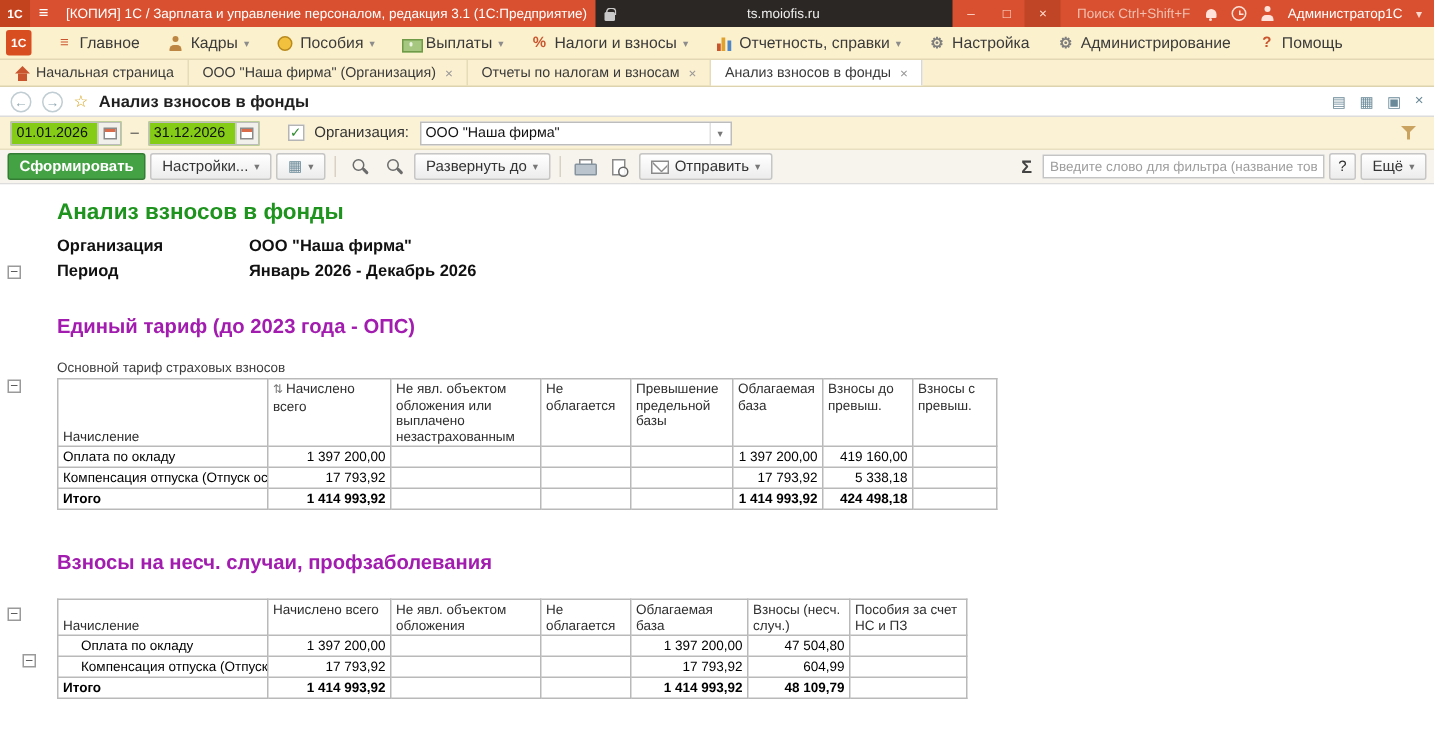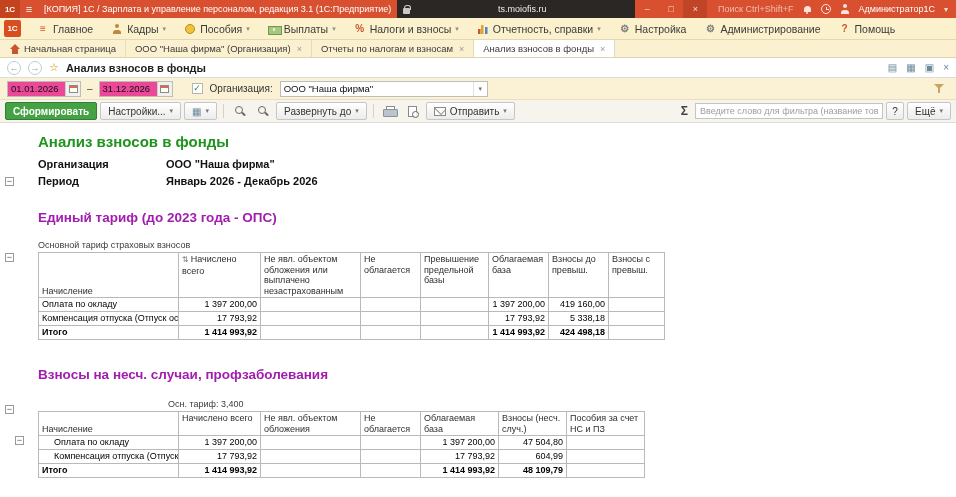--- a/index.html
+++ b/index.html
@@ -66,21 +66,21 @@
   
   .formbar { height:20px; background:#fff; border-bottom:1px solid #dcdcdc; display:flex; align-items:center; padding:0 7px; gap:7px; }
   .nav-circle { width:14px; height:14px; border-radius:50%; border:1px solid #c0cdd2; color:#8fa7b0; display:flex; align-items:center; justify-content:center; font-size:9px; cursor:pointer; flex:none; }
   .star { color:#d4a017; font-size:11px; cursor:pointer; }
   .form-title { font-weight:bold; font-size:11px; color:#1f1f1f; }
   .fb-right { margin-left:auto; display:flex; align-items:center; gap:9px; color:#6b8a99; font-size:10px; }
   .fbi { cursor:pointer; }
 
   
   .filterbar { height:22px; background:#fbf2d5; border-bottom:1px solid #e8dfc0; display:flex; align-items:center; padding:0 7px; gap:5px; }
-  .datebox { width:74px; height:16px; background:#ec4899; border:1px solid #bdbdbd; display:flex; align-items:center; cursor:text; }
+  .datebox { width:74px; height:16px; background:#84cc16; border:1px solid #bdbdbd; display:flex; align-items:center; cursor:text; }
   .datetext { flex:1; font-size:9.5px; padding-left:3px; color:#111; }
   .cal-btn { width:15px; height:100%; border-left:1px solid #cfcfcf; background:#f2f0ea; display:flex; align-items:center; justify-content:center; cursor:pointer; }
   .icon-cal { display:block; width:9px; height:8px; border:1px solid #8a8a8a; background:linear-gradient(#d96a4a 0 2px,#fff 2px); }
   .dash { font-size:10px; color:#444; margin:0 1px; }
   .cbx { width:11px; height:11px; background:#fff; border:1px solid #b5b5b5; display:flex; align-items:center; justify-content:center; margin-left:14px; cursor:pointer; }
   .cbx .check { color:#2e8b2e; font-size:9px; line-height:9px; }
   .flabel { font-size:10px; color:#333; margin:0 2px; }
   .combo { width:208px; height:16px; background:#fff; border:1px solid #bdbdbd; display:flex; align-items:center; cursor:pointer; }
   .combo-val { flex:1; font-size:9.5px; padding-left:3px; color:#111; white-space:nowrap; overflow:hidden; }
   .combo-btn { width:14px; height:100%; border-left:1px solid #e0e0e0; color:#777; font-size:7px; display:flex; align-items:center; justify-content:center; }
@@ -380,23 +380,20 @@
               <td class="num"></td>
               <td class="num"></td>
               <td class="num">1 414 993,92</td>
               <td class="num">424 498,18</td>
               <td class="num"></td>
             </tr>
           </tbody>
         </table>
       </div>
     <div class="r-h2 second">Взносы на несч. случаи, профзаболевания</div>
-    <div class="r-meta tariff">
-      <span class="m2">Осн. тариф: 3,400</span>
-    </div>
     <div id="table2">
         <table class="rtable" style="width: 606px;">
           <colgroup>
             <col style="width: 140px;">
             <col style="width: 82px;">
             <col style="width: 100px;">
             <col style="width: 60px;">
             <col style="width: 78px;">
             <col style="width: 68px;">
             <col style="width: 78px;">

